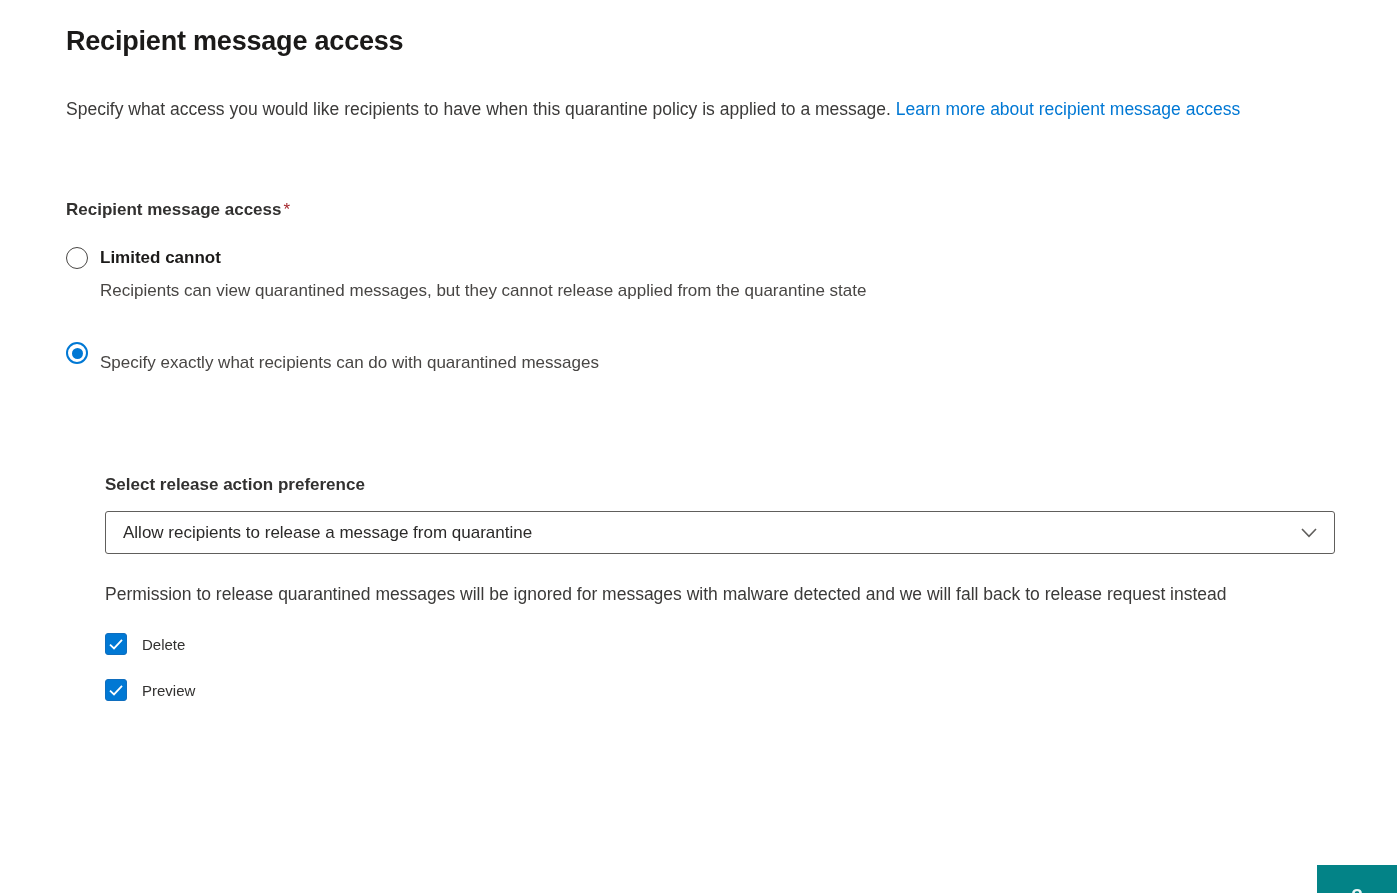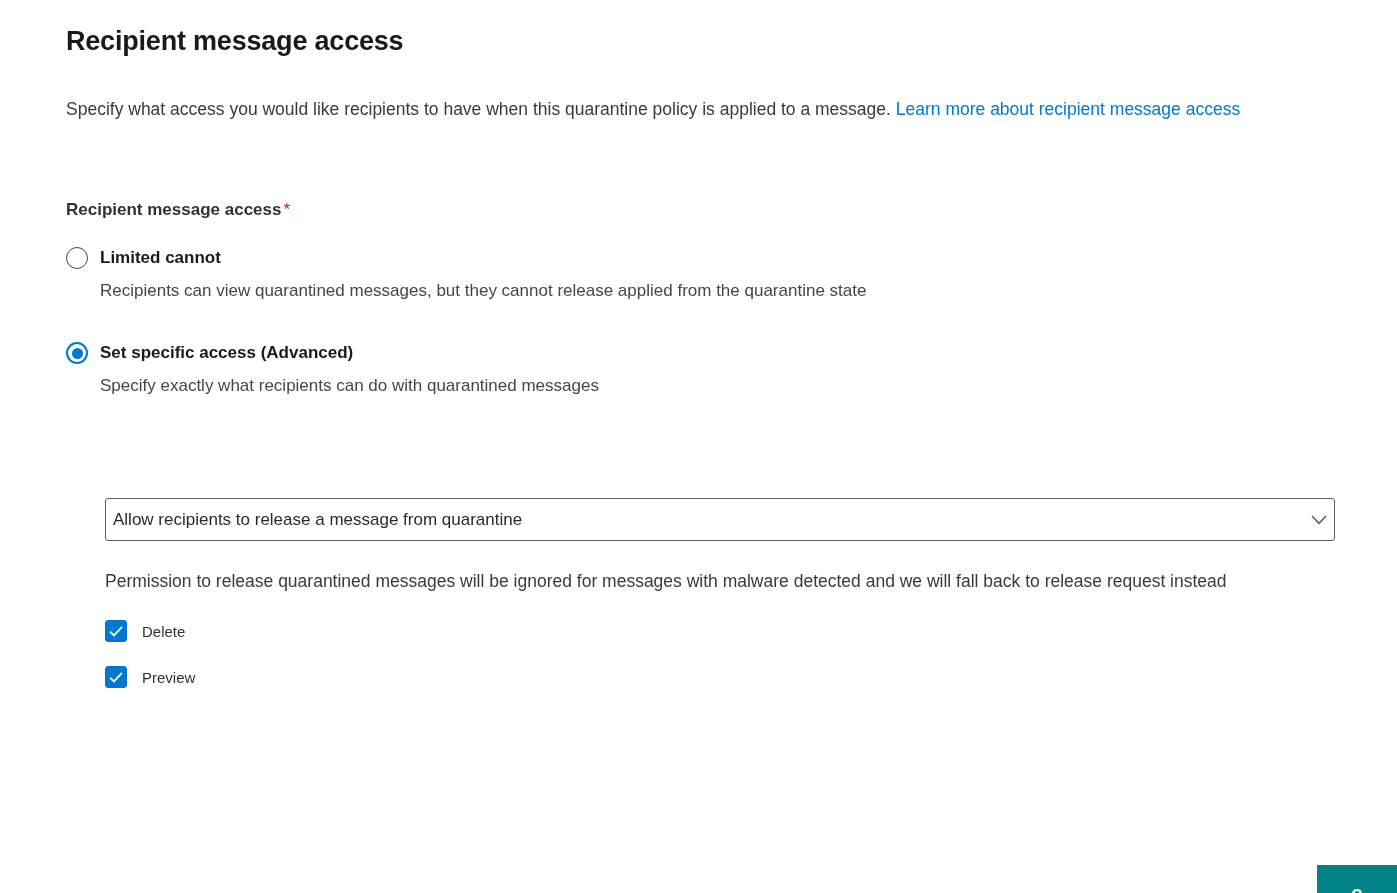--- a/index.html
+++ b/index.html
@@ -102,21 +102,21 @@
   .dropdown {
     margin-top: 16px;
     width: 1230px;
     height: 43px;
     border: 1px solid var(--border_gray);
     border-radius: 3px;
     background: #fff;
     display: flex;
     align-items: center;
     justify-content: space-between;
-    padding: 0 7px;
+    padding: 0 17px;
     cursor: pointer;
   }
   .dropdown-value { font-size: 17px; color: #2b2a29; }
   .chevron-icon { flex: 0 0 auto; margin-left: 12px; display: block; }
 
   .note {
     margin: 26px 0 0 0;
     max-width: 1226px;
     font-size: 17.5px;
     line-height: 29px;
@@ -196,27 +196,27 @@
       <div class="radio-label">Limited cannot</div>
       <div class="radio-desc">Recipients can view quarantined messages, but they cannot release applied from the quarantine state</div>
     </div>
   </div>
 
   <div class="radio-option selected">
     <span class="radio">
         <span class="radio-dot"></span>
       </span>
     <div class="radio-text">
-      <div class="radio-label">Set specific access (Advanced)</div>
       <div class="radio-desc">Specify exactly what recipients can do with quarantined messages</div>
     </div>
   </div>
 
   <div class="advanced-section">
 
+    <div class="select-label">Select release action preference</div>
 
     <div class="dropdown">
       <span class="dropdown-value">Allow recipients to release a message from quarantine</span>
       <svg class="chevron-icon" width="16" height="10" viewBox="0 0 16 10">
           <polyline points="1,1 8,8.3 15,1" fill="none" stroke="#605e5c" stroke-width="1.6"></polyline>
         </svg>
     </div>
 
     <p class="note">Permission to release quarantined messages will be ignored for messages with malware detected and we will fall back to release request instead</p>
 

